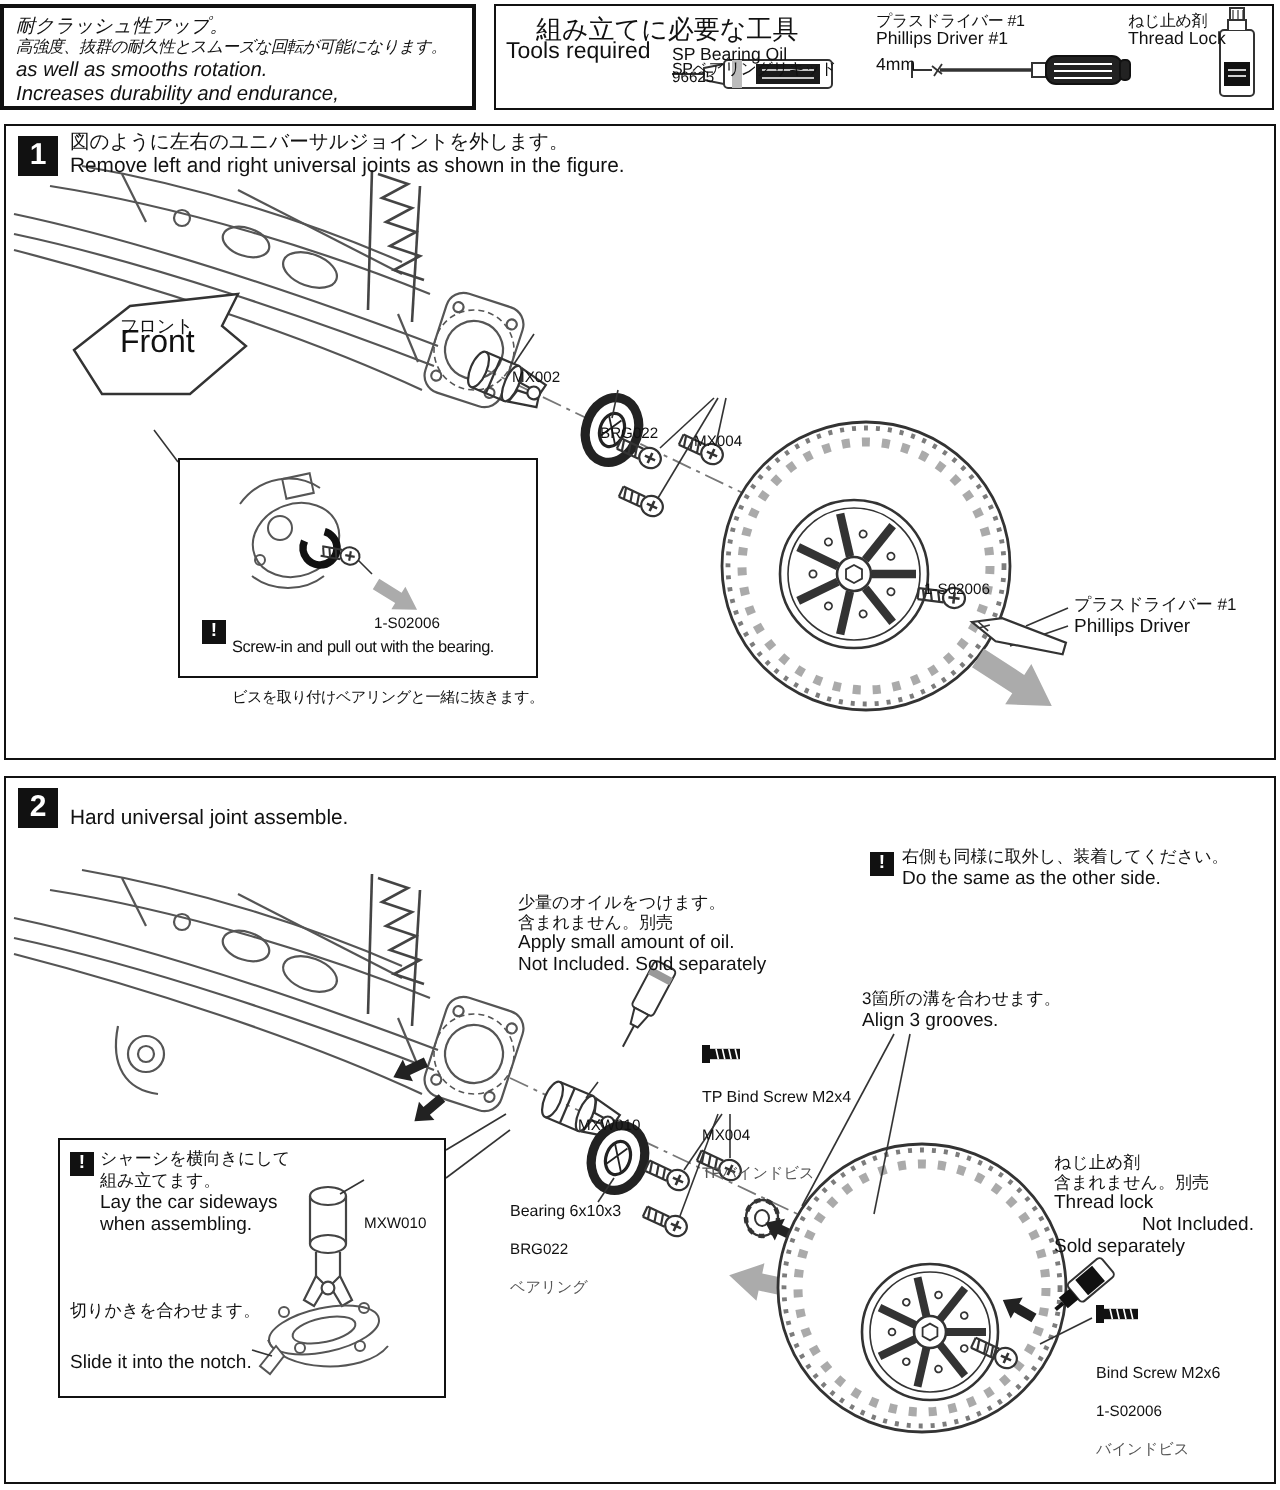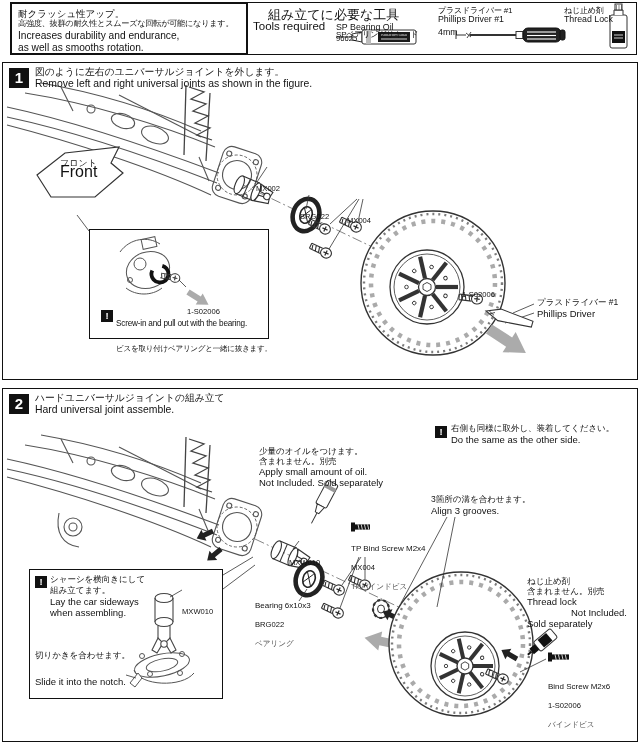--- a/index.html
+++ b/index.html
@@ -3,21 +3,21 @@
 <meta charset="utf-8">
 <style>
   * { margin:0; padding:0; box-sizing:border-box; }
   html,body { background:#fff; }
   body {
     width:640px; height:745px; position:relative; overflow:hidden;
     font-family:"Liberation Sans","DejaVu Sans",sans-serif; color:#111;
   }
   .page { position:relative; width:640px; height:745px; background:#fff; }
   .box { position:absolute; background:#fff; }
-  .benefit { left:10px; top:2px; width:238px; height:53px; border:2.2px solid #111; padding:4px 5px 0 6px; }
+  .benefit { left:0; top:2px; width:238px; height:53px; border:2.2px solid #111; padding:4px 5px 0 6px;font-style:italic; }
   .benefit .j1 { font-size:9.5px; line-height:1.2; white-space:nowrap; }
   .benefit .j2 { font-size:8.2px; letter-spacing:-0.3px; line-height:1.3; white-space:nowrap; }
   .benefit .e  { font-size:10.2px; line-height:1.15; white-space:nowrap; }
   .tools { left:247px; top:2px; width:390px; height:53px; border:1.6px solid #111; }
   .sect { position:absolute; border:1.4px solid #111; background:#fff; }
   .s1 { left:2px; top:62px; width:636px; height:318px; }
   .s2 { left:2px; top:388px; width:636px; height:354px; }
   .t { position:absolute; white-space:nowrap; line-height:1.12; color:#111; }
   .jp  { font-size:8.5px; }
   .jps { font-size:8px;  letter-spacing:-0.2px; }
@@ -35,22 +35,22 @@
   svg.layer { position:absolute; left:0; top:0; }
 </style>
 </head>
 <body>
 
 <div class="page">
 
   <div class="box benefit">
     <div class="j1">耐クラッシュ性アップ。</div>
     <div class="j2">高強度、抜群の耐久性とスムーズな回転が可能になります。</div>
+    <div class="e">as well as smooths rotation.</div>
     <div class="e">Increases durability and endurance,</div>
-    <div class="e">as well as smooths rotation.</div>
   </div>
 
   <div class="box tools">
     <svg class="layer" width="386" height="49" viewBox="0 0 386 49">
 
       <g stroke="#333" fill="#fff" stroke-width="1">
         <line x1="88" y1="34" x2="104" y2="34"></line>
         <path d="M104,31 L114,29 V39 L104,37 Z"></path>
         <rect x="114" y="27" width="54" height="14" rx="2"></rect>
         <rect x="118" y="27" width="5" height="14" fill="#bbb" stroke="none"></rect>
@@ -432,21 +432,20 @@
         <line x1="444" y1="128" x2="398" y2="214"></line>
         <line x1="452" y1="128" x2="434" y2="218"></line>
         <line x1="296" y1="212" x2="304" y2="200"></line>
         <line x1="543" y1="270" x2="517" y2="283"></line>
         <line x1="220" y1="186" x2="250" y2="168"></line>
         <line x1="220" y1="200" x2="252" y2="176"></line>
       </g>
     </svg>
 
     <div class="stepnum" style="left:6px;top:5px;">2</div>
-    <div class="t ttl-jp" style="left:32px;top:4px;">ハードユニバーサルジョイントの組み立て</div>
     <div class="t ttl-en" style="left:32px;top:15px;">Hard universal joint assemble.</div>
 
     <div class="warn" style="left:432px;top:37px;">!</div>
     <div class="t jp" style="left:448px;top:35px;">右側も同様に取外し、装着してください。</div>
     <div class="t en" style="left:448px;top:46px;">Do the same as the other side.</div>
 
     <div class="t jp" style="left:256px;top:58px;">少量のオイルをつけます。</div>
     <div class="t jp" style="left:256px;top:68px;">含まれません。別売</div>
     <div class="t en" style="left:256px;top:78px;">Apply small amount of oil.</div>
     <div class="t en" style="left:256px;top:89px;">Not Included. Sold separately</div>

